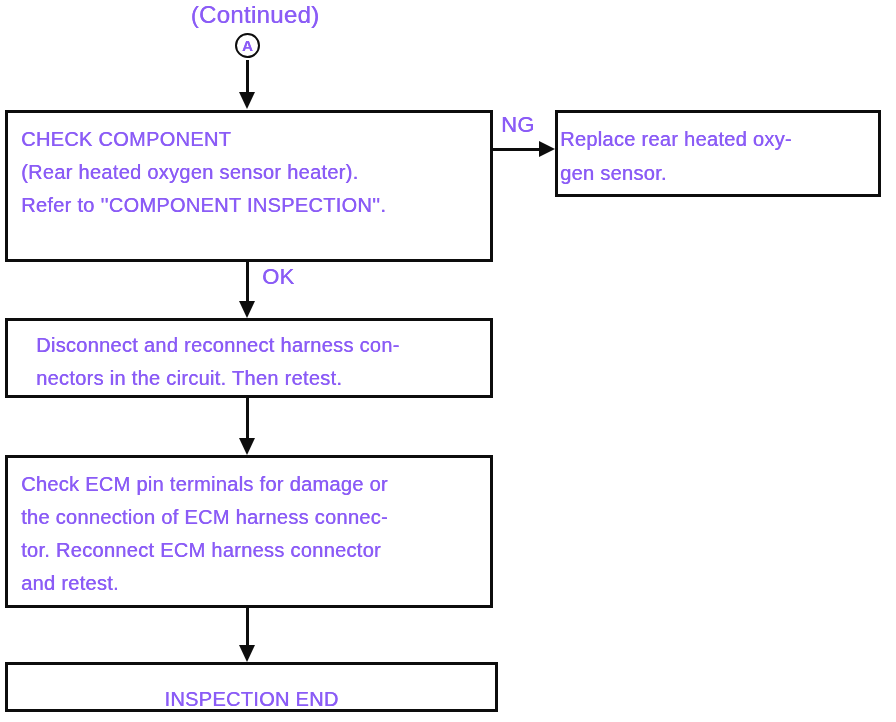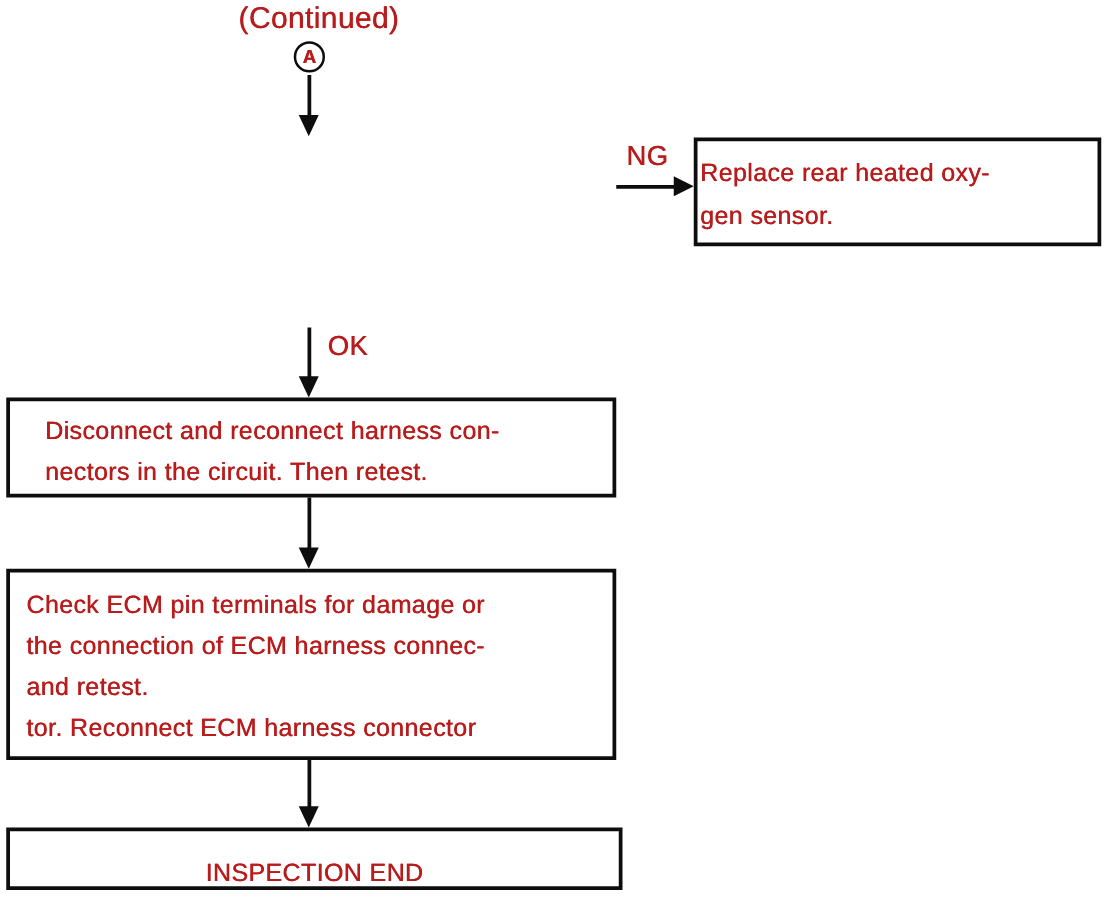--- a/index.html
+++ b/index.html
@@ -6,21 +6,21 @@
     margin: 0;
     padding: 0;
     background: #ffffff;
   }
   .canvas {
     position: relative;
     width: 890px;
     height: 722px;
     background: #ffffff;
     font-family: "Liberation Sans", "DejaVu Sans", sans-serif;
-    color: #b91c1c;
+    color: #8b5cf6;
     overflow: hidden;
   }
   .txt {
     text-shadow: 0.4px 0 0 currentColor; 
     letter-spacing: 0.3px;
   }
   .continued {
     position: absolute;
     left: 170px;
     top: 1px;
@@ -99,20 +99,27 @@
 <div class="canvas">
 
   <div class="continued txt">(Continued)</div>
   <div class="connector-circle">
     <span class="txt">A</span>
   </div>
 
   <div class="vline" style="left:246px; top:60px; height:33px;"></div>
   <div class="head-down" style="left:239px; top:92px;"></div>
 
+  <div class="node box-check">
+    <div class="inner txt">
+      <div>CHECK COMPONENT</div>
+      <div>(Rear heated oxygen sensor heater).</div>
+      <div>Refer to ''COMPONENT INSPECTION''.</div>
+    </div>
+  </div>
 
   <div class="edge-label lbl-ng txt">NG</div>
   <div class="hline" style="left:493px; top:148px; width:48px;"></div>
   <div class="head-right" style="left:539px; top:141px;"></div>
 
   <div class="node box-replace">
     <div class="inner txt">
       <div>Replace rear heated oxy-</div>
       <div>gen sensor.</div>
     </div>
@@ -129,22 +136,22 @@
     </div>
   </div>
 
   <div class="vline" style="left:246px; top:398px; height:41px;"></div>
   <div class="head-down" style="left:239px; top:438px;"></div>
 
   <div class="node box-ecm">
     <div class="inner txt">
       <div>Check ECM pin terminals for damage or</div>
       <div>the connection of ECM harness connec-</div>
+      <div>tor. Reconnect ECM harness connector</div>
       <div>and retest.</div>
-      <div>tor. Reconnect ECM harness connector</div>
     </div>
   </div>
 
   <div class="vline" style="left:246px; top:608px; height:39px;"></div>
   <div class="head-down" style="left:239px; top:645px;"></div>
 
   <div class="node box-end">
     <div class="inner txt">
       <div>INSPECTION END</div>
     </div>

